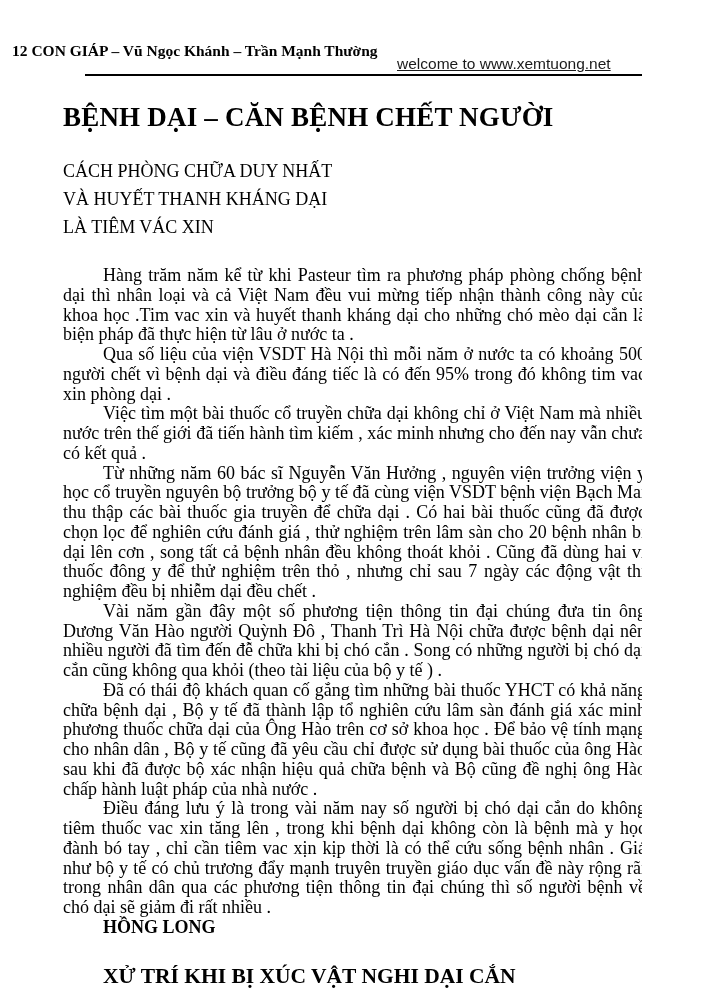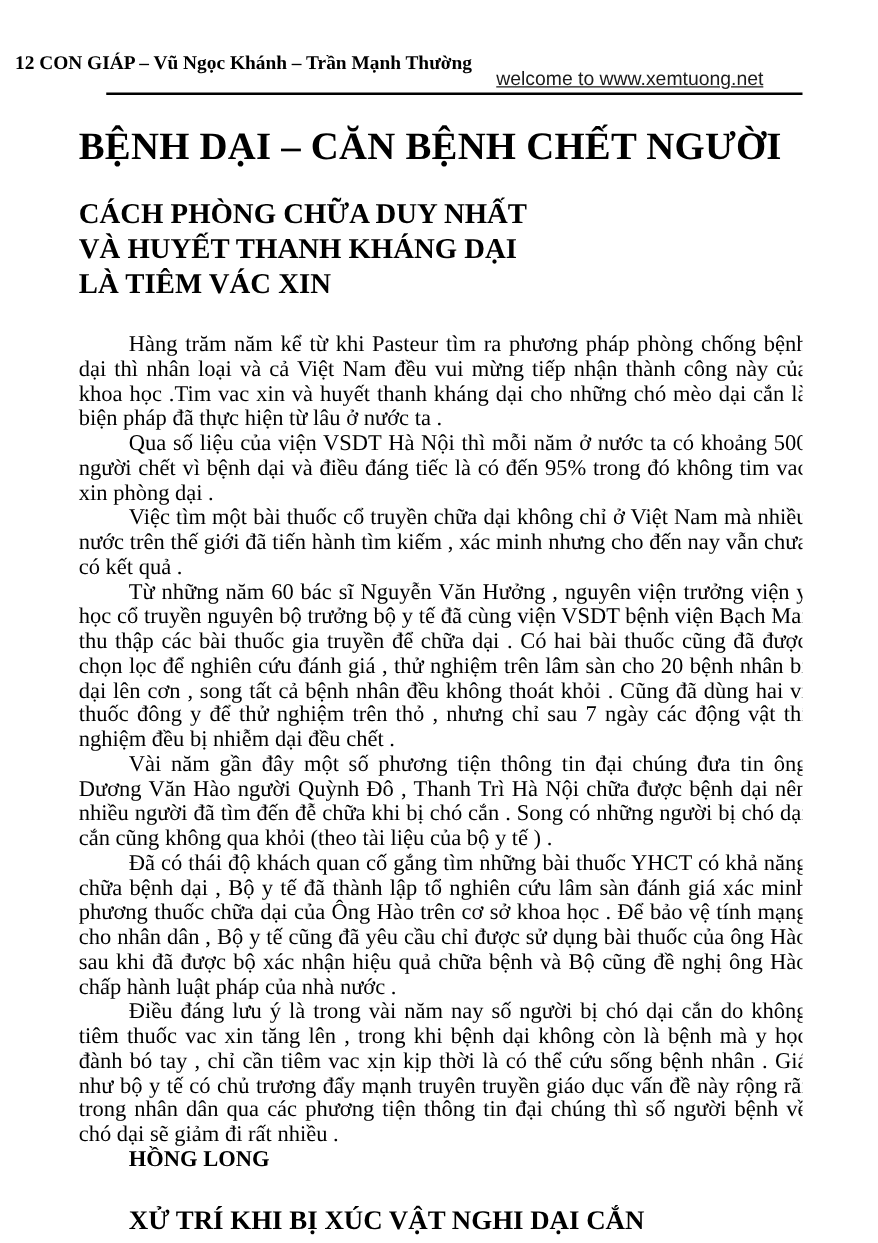--- a/index.html
+++ b/index.html
@@ -41,28 +41,28 @@
     width: 561px; height: 0;
     border-top: 2px solid #000000;
   }
   
   .content {
     position: absolute; left: 63px; top: 94px;
     width: 583px;
   }
   .title {
     margin: 6px 0 4px 0;
-    font-size: 31px; font-weight: bold;
+    font-size: 27px; font-weight: bold;
     line-height: 34px;
     letter-spacing: 0.2px;
     white-space: nowrap;
   }
   .subtitle {
     margin-top: 23px;
-    font-size: 23px; font-weight: bold;
+    font-size: 18px; font-weight: normal;
     line-height: 28px;
   }
   .body {
     margin-top: 25px;
     font-size: 18px;
     line-height: 19.75px;
     text-align: justify;
   }
   .body p { margin: 0; text-indent: 40px; }
   .signature {

